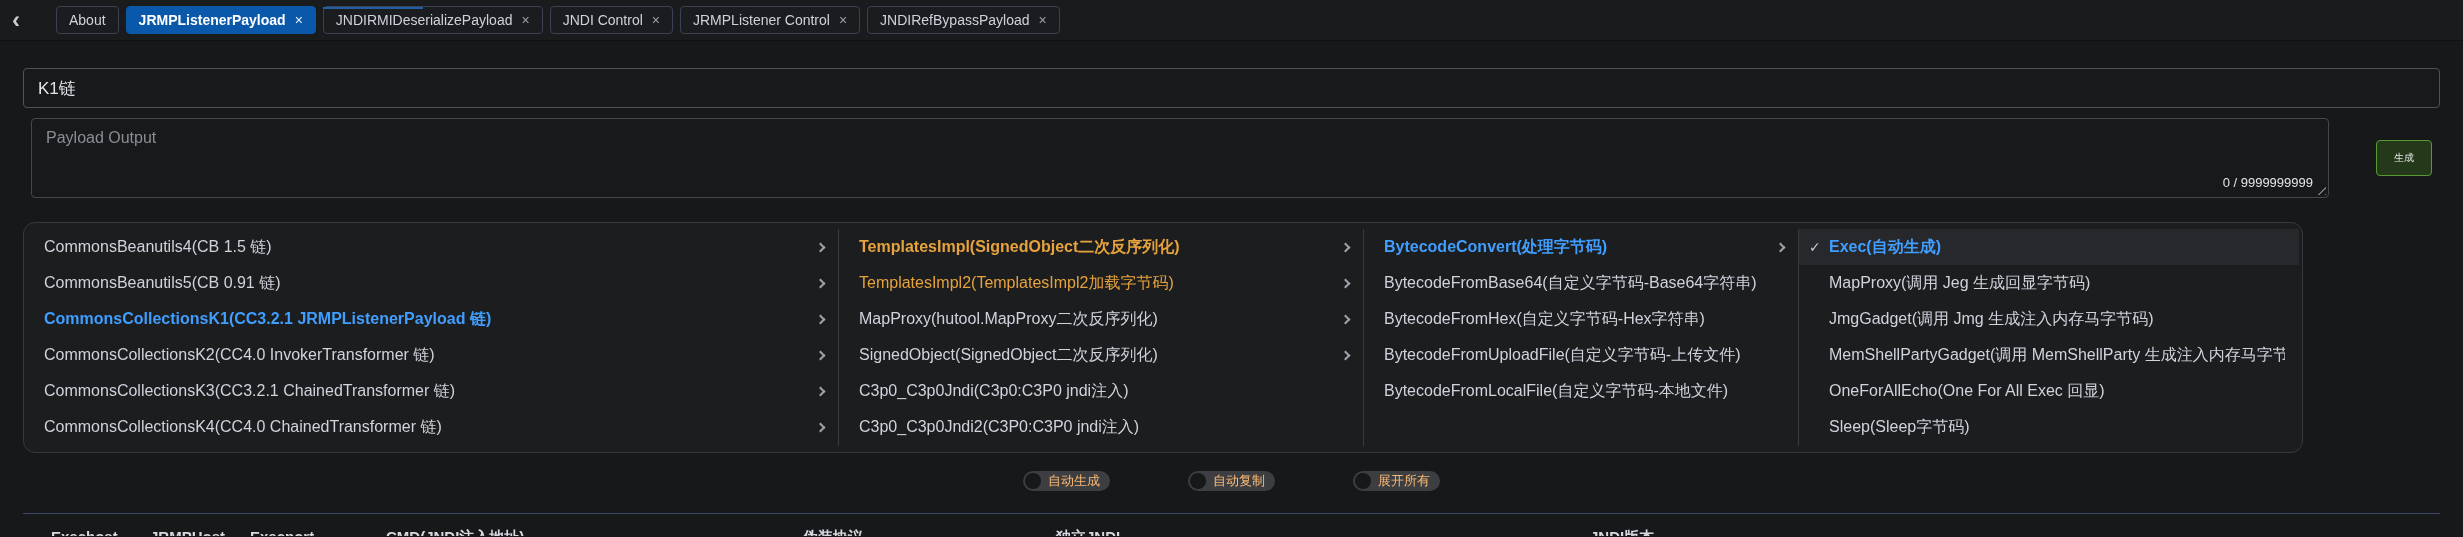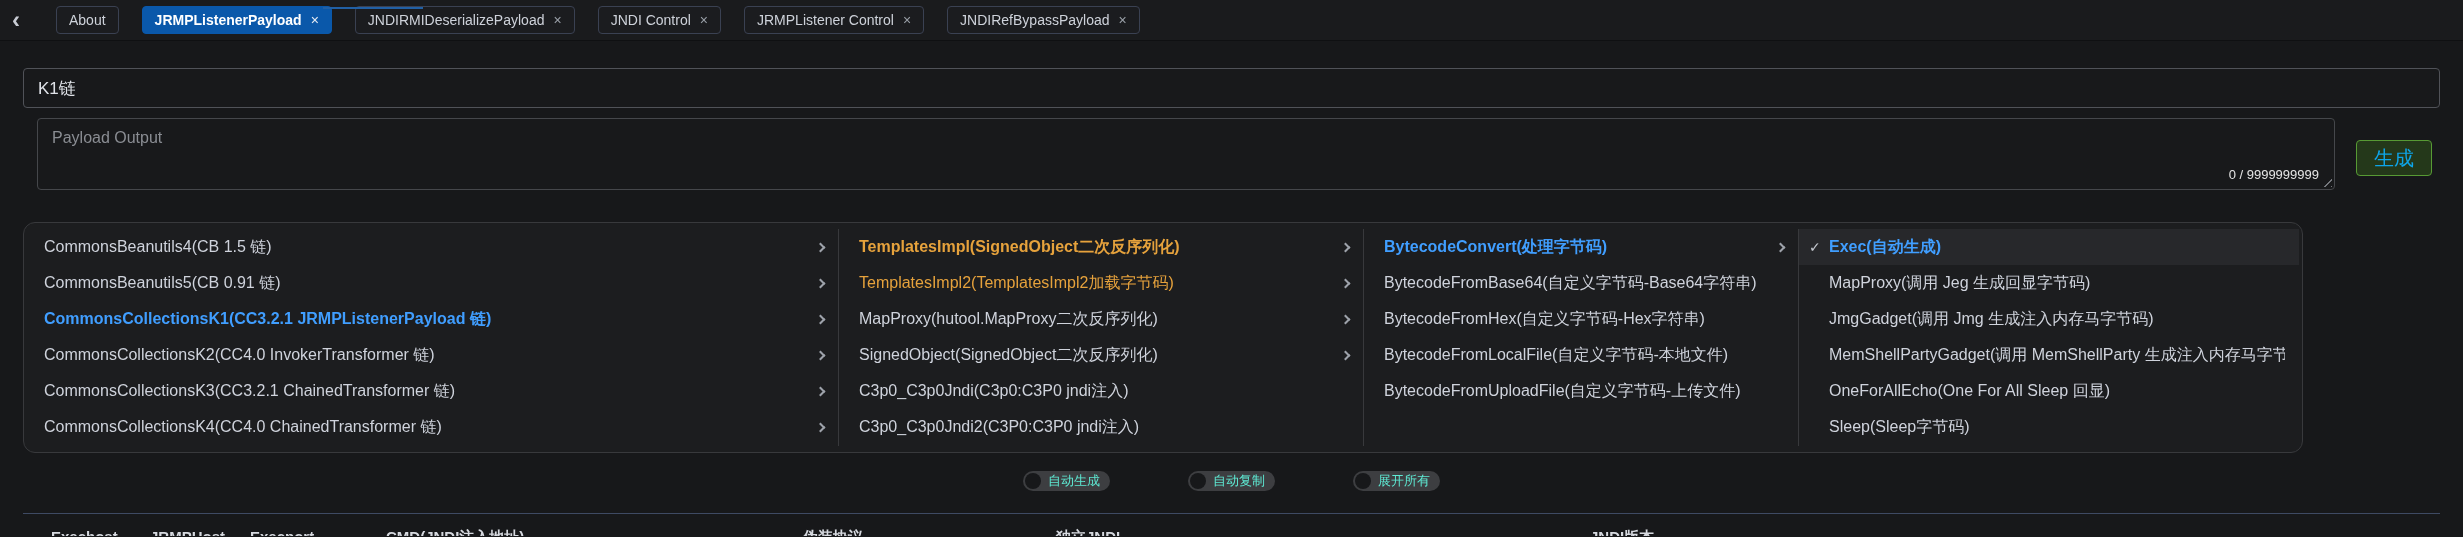--- a/index.html
+++ b/index.html
@@ -8,47 +8,47 @@
     background:#17181a;
     color:#cfd3dc;
     font-family:"Liberation Sans","DejaVu Sans",sans-serif;
     position:relative;
   }
   
   .tabbar { height:41px; background:#1a1b1d; border-bottom:1px solid #0f1012;
             display:flex; align-items:center; padding-left:12px; position:relative; }
   .back { font-size:24px; color:#c8ccd4; margin-right:24px; line-height:1; cursor:pointer; font-weight:bold; }
   .progress { position:absolute; left:323px; top:7px; width:100px; height:2px; background:#2160a5; }
-  .tabs { display:flex; gap:23px;padding-left:12px; }
+  .tabs { display:flex; gap:7px;padding-left:12px; }
   .tab { height:28px; display:flex; align-items:center; padding:0 12px;
          border:1px solid #3a4152; border-radius:4px; font-size:14px;
          color:#ced2da; background:#1b1c1f; cursor:pointer; white-space:nowrap; }
   .tab.active { background:#0a58aa; border-color:#0a58aa; color:#ffffff; font-weight:bold; }
   .tab-close { margin-left:9px; font-size:14px; color:#9aa0a8; font-weight:normal; }
   .tab.active .tab-close { color:#e8edf4; }
 
   
   .main { padding:0 23px; position:relative; }
   .name-input { margin-top:27px; width:100%; height:40px; display:block;
                 background:#18191b; border:1px solid #505258; border-radius:4px;
                 color:#dfe2e8; font-size:17px; padding:0 14px; outline:none;
                 font-family:inherit; }
   .output-row { margin-top:10px; position:relative; height:80px; }
-  .ta-wrap { position:absolute; left:14px; top:0; width:2298px; height:72px; }
+  .ta-wrap { position:absolute; left:8px; top:0; width:2298px; height:80px; }
   .ta-wrap textarea { width:100%; height:100%; background:#18191b; border:1px solid #45474b;
              border-radius:4px; resize:none; color:#dfe2e8; font-size:16px;
              padding:10px 14px; outline:none; font-family:inherit; }
   .ta-wrap textarea::placeholder { color:#8a8d93; }
   .counter { position:absolute; right:16px; bottom:8px; font-size:13px; color:#e5e5e5; }
   .grip { position:absolute; right:3px; bottom:3px; width:11px; height:11px;
           background:repeating-linear-gradient(-45deg,#74777c 0 1.3px,transparent 1.3px 4.5px);
           clip-path:polygon(100% 0,100% 100%,0 100%); cursor:nwse-resize; }
   .gen-btn { position:absolute; right:8px; top:22px; height:36px; padding:0 17px;
              background:#24381a; border:1px solid #579a34; border-radius:4px;
-             color:#0ea5e9; font-size:20px; cursor:pointer; font-family:inherit; }
+             color:#e5e5e5; font-size:10px; cursor:pointer; font-family:inherit; }
   .edge-btn { position:absolute; left:2441px; top:22px; width:22px; height:36px;
               background:#1d1e20; border:1px solid #4c4d4f; border-radius:4px; cursor:pointer; }
 
   
   .cascader { margin-top:24px; width:2280px; height:231px; background:#1c1d1f;
               border:1px solid #38393c; border-radius:12px; display:flex; padding:6px 0; }
   .cascader-col { list-style:none; border-right:1px solid #38393c; overflow:hidden; }
   .cascader-col:last-child { border-right:none; }
   .col1 { width:815px; } .col2 { width:525px; } .col3 { width:435px; } .col4 { width:500px; }
   .node { height:36px; display:flex; align-items:center; padding:0 14px 0 20px;
@@ -60,21 +60,21 @@
   .c-blue { color:#409eff; } .c-orange { color:#e6a23c; }
   .bold { font-weight:700; }
   .chevron { width:7px; height:7px; border-right:2px solid #9da2aa; border-top:2px solid #9da2aa;
              transform:rotate(45deg); margin-left:10px; flex:none; }
 
   
   .switch-row { margin-top:18px; display:flex; justify-content:center; gap:78px; }
   .switch { height:20px; border-radius:10px; background:#3d3e41; display:flex;
             align-items:center; padding:0 10px 0 2px; cursor:pointer; }
   .knob { width:16px; height:16px; border-radius:50%; background:#17181a; margin-right:7px; }
-  .switch-label { font-size:13px; color:#5eead4; white-space:nowrap; }
+  .switch-label { font-size:13px; color:#fdba74; white-space:nowrap; }
 
   
   .divider { margin-top:22px; height:1px; background:#3e4a63; }
   .bottom-strip { margin-top:14px; position:relative; height:8px; overflow:hidden; }
   .frag { position:absolute; top:0; font-size:15px; font-weight:bold; color:#d6d9df; white-space:nowrap; }
 </style>
 </head>
 <body>
 
 <div class="tabbar">
@@ -176,42 +176,42 @@
           <span class="label c-blue bold">BytecodeConvert(处理字节码)</span>
           <span class="chevron"></span>
         </li>
         <li class="node">
           <span class="label">BytecodeFromBase64(自定义字节码-Base64字符串)</span>
         </li>
         <li class="node">
           <span class="label">BytecodeFromHex(自定义字节码-Hex字符串)</span>
         </li>
         <li class="node">
+          <span class="label">BytecodeFromUploadFile(自定义字节码-上传文件)</span>
+        </li>
+        <li class="node">
           <span class="label">BytecodeFromLocalFile(自定义字节码-本地文件)</span>
-        </li>
-        <li class="node">
-          <span class="label">BytecodeFromUploadFile(自定义字节码-上传文件)</span>
         </li>
       </ul>
       <ul class="cascader-col col4">
         <li class="node selected">
           <span class="check">✓</span>
           <span class="label c-blue bold">Exec(自动生成)</span>
         </li>
         <li class="node">
           <span class="label">MapProxy(调用 Jeg 生成回显字节码)</span>
         </li>
         <li class="node">
           <span class="label">JmgGadget(调用 Jmg 生成注入内存马字节码)</span>
         </li>
         <li class="node">
           <span class="label">MemShellPartyGadget(调用 MemShellParty 生成注入内存马字节码)</span>
         </li>
         <li class="node">
-          <span class="label">OneForAllEcho(One For All Sleep 回显)</span>
+          <span class="label">OneForAllEcho(One For All Exec 回显)</span>
         </li>
         <li class="node">
           <span class="label">Sleep(Sleep字节码)</span>
         </li>
       </ul>
     </div>
 
   <div class="switch-row" id="switches">
       <div class="switch">
         <span class="knob"></span>

